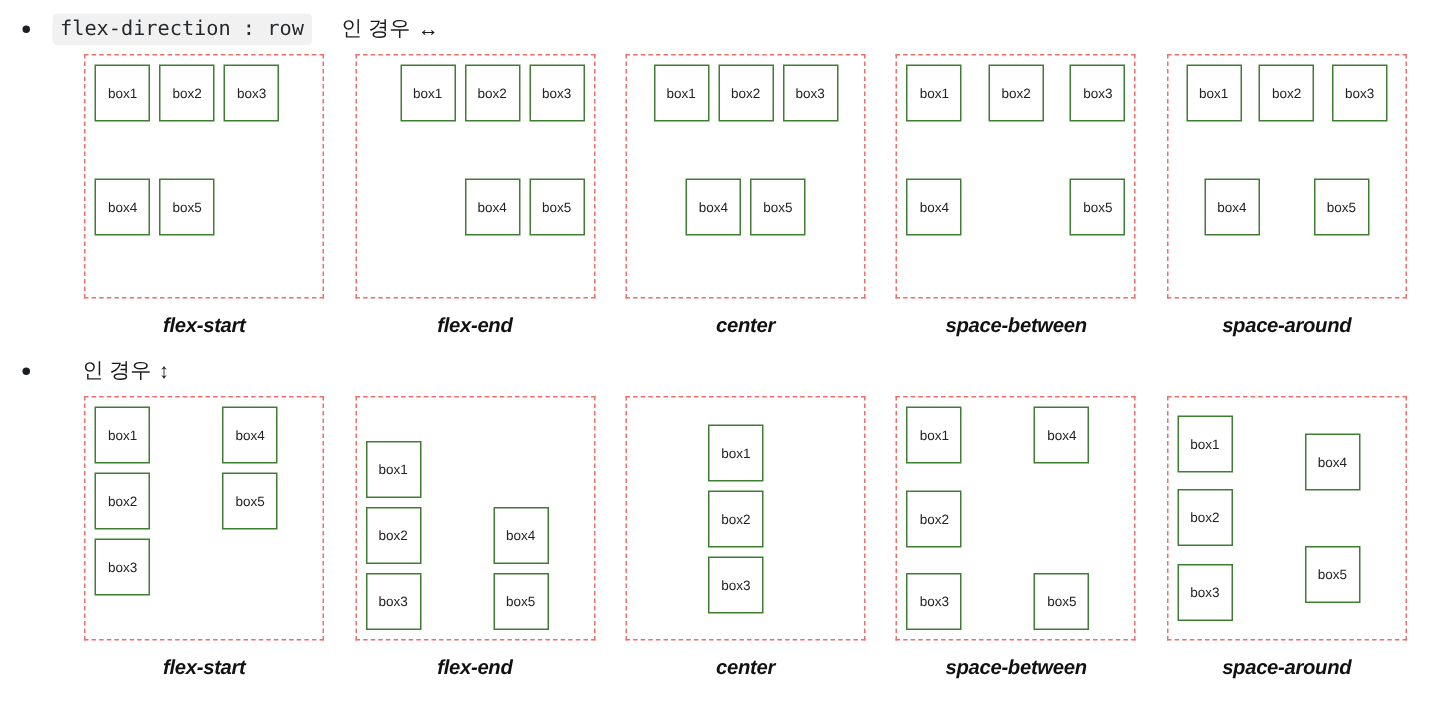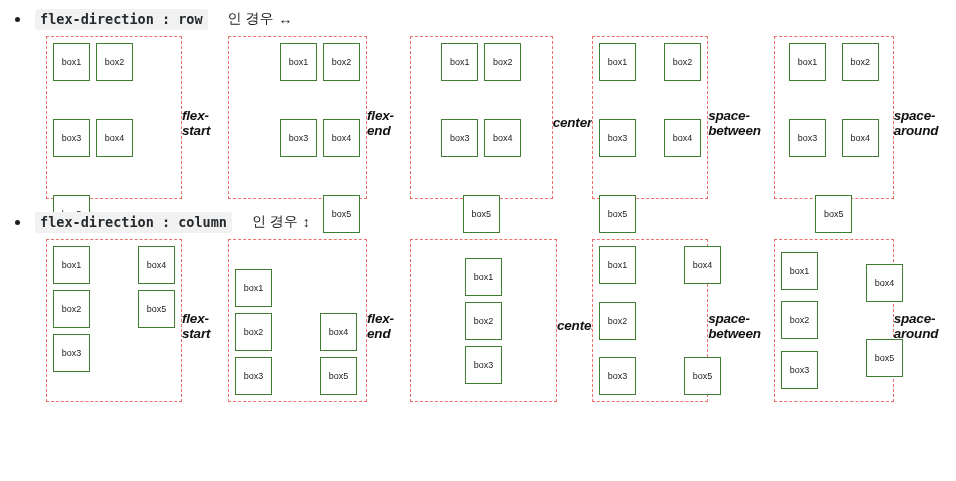--- a/index.html
+++ b/index.html
@@ -37,21 +37,20 @@
   }
   .code-chip {
     font-family: "DejaVu Sans Mono", "Liberation Mono", monospace;
     font-size: 13.5px;
     background: #f1f1f1;
     color: #24292e;
     padding: 2px 5px 3px 5px;
     border-radius: 3px;
     letter-spacing: 0px;
     white-space: pre;
-    font-weight: bold;
   }
   .ko-text {
     font-size: 14px;
     margin-left: 20px;
     color: #1a1a1a;
     white-space: pre;
   }
   .arrow-glyph {
     font-size: 14px;
     margin-left: 5px;
@@ -59,21 +58,21 @@
   }
 
   
   .strip {
     display: flex;
     padding: 0 8px 0 46px;
     gap: 0px;
   }
   .panel-wrap {
     display: flex;
-    flex-direction: row;
+    flex-direction: column;
     align-items: center;
     width: 182px;
   }
   .panel {
     box-sizing: border-box;
     width: 160px;
     height: 163px;
     border: 1px dashed #ef6f6a;
     background: #ffffff;
     display: flex;
@@ -219,21 +218,20 @@
         <div class="panel-label">space-around</div>
       </div>
 
     </div>
   </div>
 
   <div class="section section-col">
 
     <div class="bullet-line">
       <span class="bullet-dot"></span>
-      <span class="code-chip">flex-direction : column</span>
       <span class="ko-text">인 경우</span>
       <span class="arrow-glyph">↕</span>
     </div>
 
     <div class="strip-gap"></div>
 
     <div class="strip">
 
       <div class="panel-wrap">
         <div class="panel col-dir jc-flex-start">

